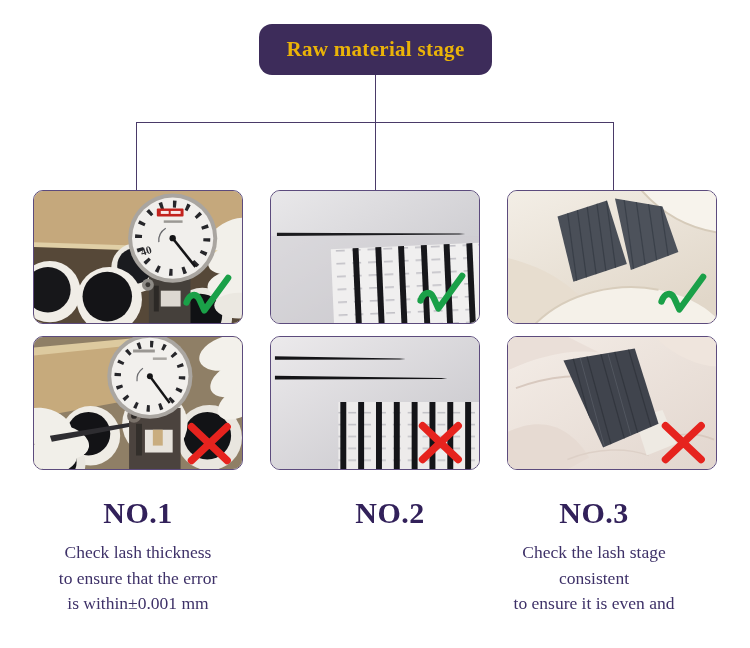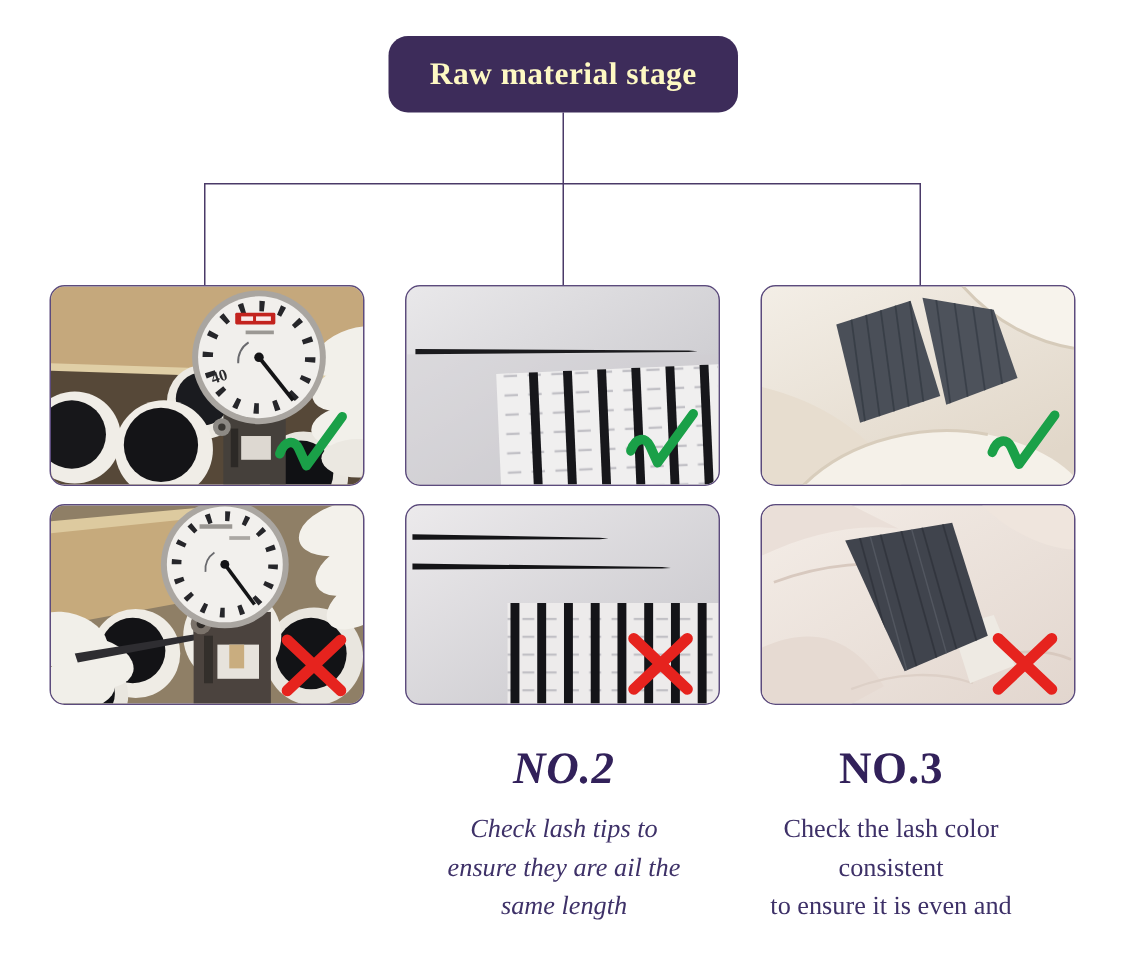--- a/index.html
+++ b/index.html
@@ -5,21 +5,21 @@
   html,body{margin:0;padding:0;background:#ffffff;}
   #canvas{
     position:relative;width:750px;height:648px;background:#ffffff;overflow:hidden;
     font-family:"Liberation Serif","DejaVu Serif",serif;
   }
   .hdr{
     position:absolute;left:259px;top:24px;width:233px;height:51px;
     background:#3d2c5a;border-radius:13px;
     display:flex;align-items:center;justify-content:center;
   }
-  .hdr span{color:#fef9c3;font-size:21px;font-weight:bold;letter-spacing:.3px;text-align:right;}
+  .hdr span{color:#eab308;font-size:21px;font-weight:bold;letter-spacing:.3px;text-align:right;}
   .cline{position:absolute;background:#4a3a68;}
   .photo{
     position:absolute;width:210px;height:134px;box-sizing:border-box;
     border:1.5px solid #5c4b7d;border-radius:10px;overflow:hidden;background:#dddddd;
   }
   .photo svg{display:block;width:100%;height:100%;}
   .coltext{position:absolute;top:494px;width:230px;text-align:center;}
   .coltext h2{margin:0 0 9px 0;font-size:30px;line-height:37px;font-weight:bold;color:#32215a;letter-spacing:.5px;}
   .coltext p{margin:0;}
   .coltext .ln{display:block;font-size:17.5px;line-height:25.5px;color:#3e3168;}
@@ -250,32 +250,35 @@
         <line x1="118" y1="0" x2="148" y2="104"></line>
       </g>
       <g clip-path="url(#p6b1)" stroke="#5a5f68" stroke-width="1" opacity=".7">
         <line x1="69" y1="7" x2="99" y2="117"></line>
           <line x1="97" y1="3" x2="127" y2="110"></line>
       </g>
       <path d="M159,90 L195,124 M195,90 L159,124" stroke="#e6231e" stroke-width="7.5" stroke-linecap="round" fill="none"></path>
     </svg>
   </div>
 
-
-  <div class="coltext" style="left:261px;font-style:italic;">
+  <div class="coltext" style="left:23px;">
+    <h2>NO.1</h2>
+    <p>
+      <span class="ln">Check lash thickness</span>
+      <span class="ln">to ensure that the error</span>
+      <span class="ln">is within±0.001 mm</span>
+    </p>
+  </div>
+
+  <div class="coltext" style="left:275px;">
     <h2>NO.2</h2>
-    <p>
-      <span class="ln">Check lash tips to</span>
-      <span class="ln">ensure they are ail the</span>
-      <span class="ln">same length</span>
-    </p>
   </div>
 
   <div class="coltext" style="left:479px;">
     <h2>NO.3</h2>
     <p>
-      <span class="ln">Check the lash color</span>
+      <span class="ln">Check the lash stage</span>
       <span class="ln">consistent</span>
       <span class="ln">to ensure it is even and</span>
     </p>
   </div>
 
 </div>
 
 </body></html>

